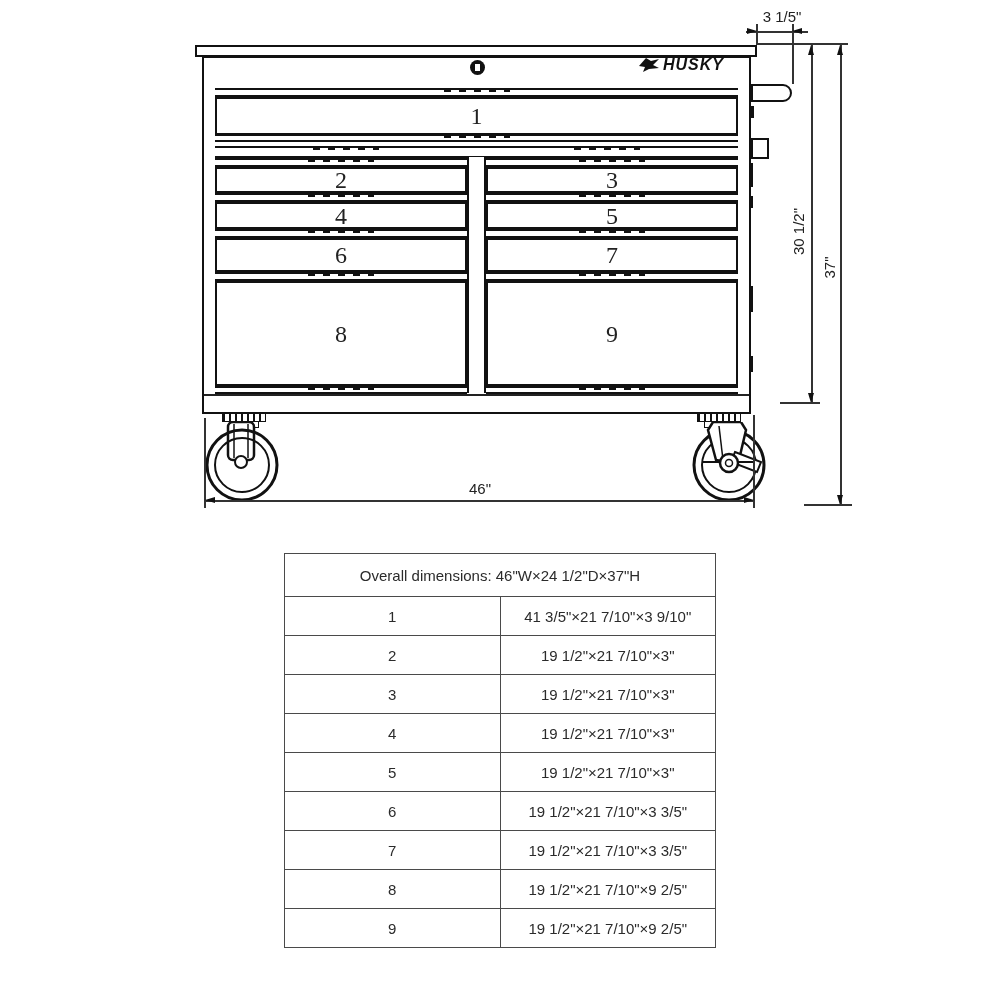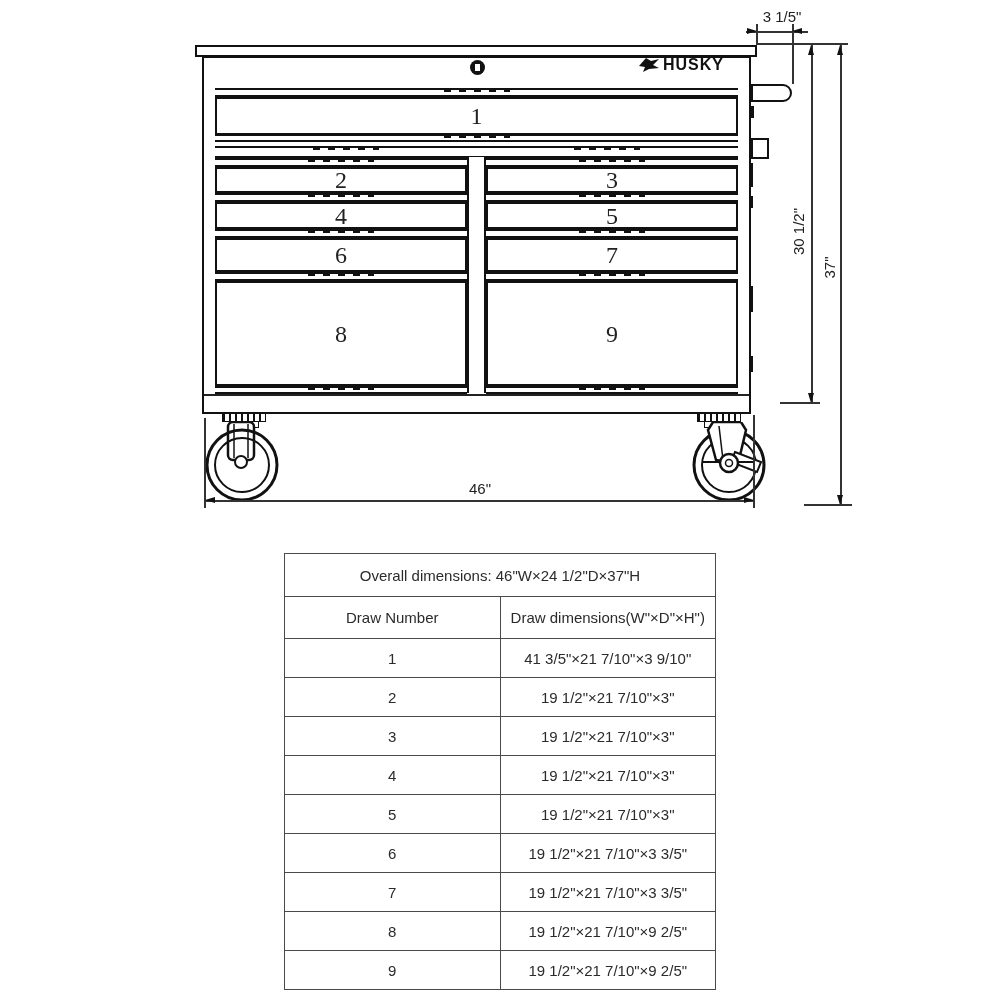--- a/index.html
+++ b/index.html
@@ -24,21 +24,21 @@
   .ar{position:absolute;width:0;height:0;border-style:solid;}
   .ar-left{border-width:3.5px 10px 3.5px 0;border-color:transparent #111 transparent transparent;}
   .ar-right{border-width:3.5px 0 3.5px 10px;border-color:transparent transparent transparent #111;}
   .ar-up{border-width:0 3.5px 10px 3.5px;border-color:transparent transparent #111 transparent;}
   .ar-down{border-width:10px 3.5px 0 3.5px;border-color:#111 transparent transparent transparent;}
   .plate{position:absolute;border:1px solid #111;box-sizing:border-box;
     background:repeating-linear-gradient(90deg,#111 0 2px,#fff 2px 6px);}
   .sidebump{position:absolute;background:#111;}
   
   .brand{position:absolute;display:flex;align-items:center;gap:3px;}
-  .brand-text{font-weight:bold;font-size:16px;letter-spacing:1px;color:#111;}
+  .brand-text{font-weight:bold;font-style:italic;font-size:16px;letter-spacing:1px;color:#111;}
   
   .lock{position:absolute;width:15px;height:15px;border-radius:50%;background:#111;}
   .lock:after{content:"";position:absolute;left:5px;top:4px;width:5px;height:7px;background:#fff;}
   
   .spec{position:absolute;left:284px;top:553px;width:432px;border-collapse:collapse;table-layout:fixed;
     font-size:15px;color:#2b2b2b;}
   .spec td{border:1px solid #4a4a4a;text-align:center;vertical-align:middle;padding:0;background:#fff;}
   .spec .r-title td{height:42px;}
   .spec .r-head td{height:41px;}
   .spec .r-data td{height:38px;}
@@ -200,24 +200,20 @@
   <div class="hline thin" style="left:205px;top:500px;width:549px;height:1.5px;"></div>
   <div class="ar ar-left" style="left:205px;top:497px;"></div>
   <div class="ar ar-right" style="left:744px;top:497px;"></div>
   <div class="dimlabel" style="left:450px;top:480px;width:60px;background:#fff;">46"</div>
 
   <table class="spec">
     <tbody>
         <tr class="r-title">
       <td colspan="2">Overall dimensions: 46"W×24 1/2"D×37"H</td>
     </tr>
-    <tr class="r-head">
-      <td class="c1">Draw Number</td>
-      <td>Draw dimensions(W"×D"×H")</td>
-    </tr>
     <tr class="r-data">
       <td class="c1">1</td>
       <td>41 3/5"×21 7/10"×3 9/10"</td>
     </tr>
     <tr class="r-data">
       <td class="c1">2</td>
       <td>19 1/2"×21 7/10"×3"</td>
     </tr>
     <tr class="r-data">
       <td class="c1">3</td>

